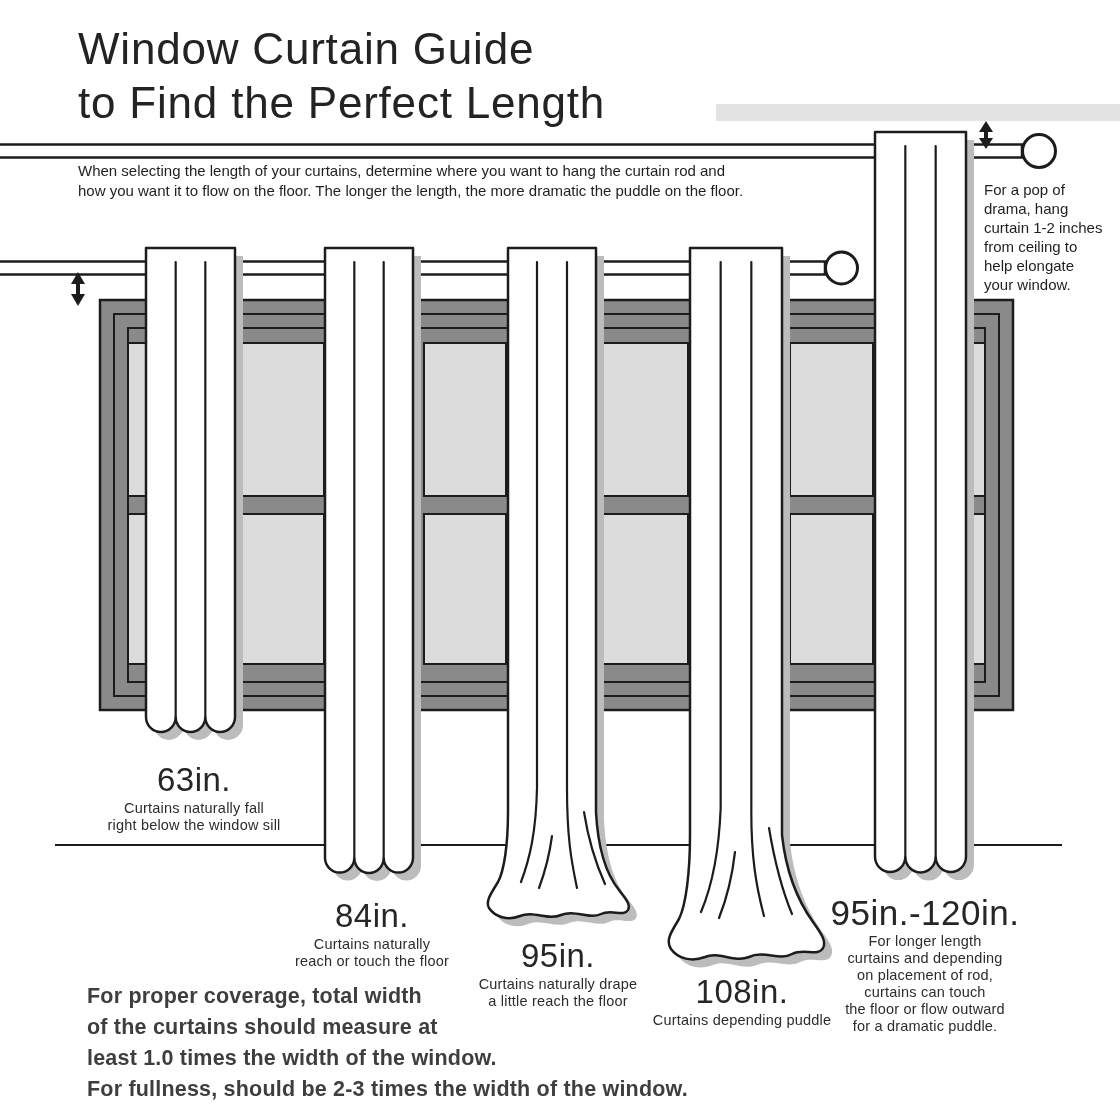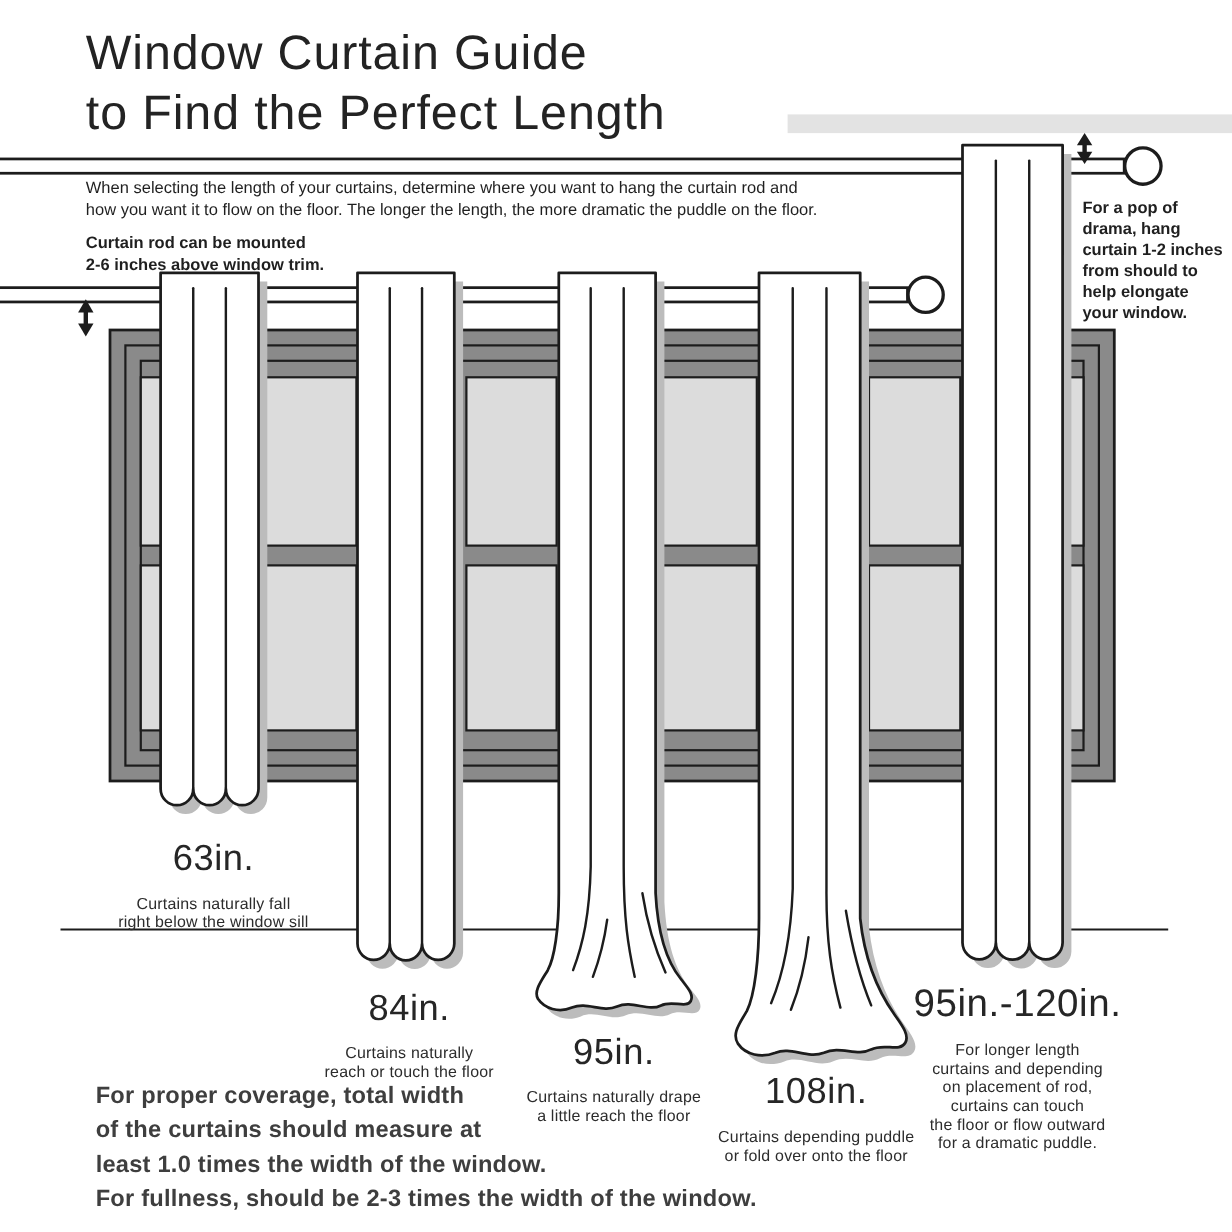--- a/index.html
+++ b/index.html
@@ -11,25 +11,25 @@
     position:relative;width:1120px;height:1120px;background:#ffffff;
     font-family:"Liberation Sans",sans-serif;color:var(--text-dark);
     overflow:hidden;
     border-radius:11px;
   }
   #diagram{position:absolute;left:0;top:0;}
   .txt{position:absolute;}
   .title{font-size:44px;line-height:54px;font-weight:400;letter-spacing:.8px;color:var(--text-dark);}
   .intro{font-size:15px;line-height:19.5px;font-weight:400;color:#1f1f1f;}
   .rod-note{font-size:15px;line-height:19.5px;font-weight:700;color:#1f1f1f;}
-  .ceiling-tip{font-size:15px;line-height:19px;font-weight:700;color:#1f1f1f;}
+  .ceiling-tip{font-size:15px;line-height:19px;font-weight:400;color:#1f1f1f;}
   .length-label{text-align:center;}
   .length-label .size{font-size:33px;line-height:36px;font-weight:400;letter-spacing:.5px;color:#262626;}
   .length-label .size.small{font-size:35px;}
-  .length-label .desc{font-size:14.5px;line-height:17px;font-weight:400;letter-spacing:.2px;color:#2c2c2c;margin-top:16px;}
+  .length-label .desc{font-size:14.5px;line-height:17px;font-weight:400;letter-spacing:.2px;color:#2c2c2c;margin-top:2px;}
   .footer{font-size:21.5px;line-height:31px;font-weight:700;letter-spacing:.2px;color:var(--text-body);margin-left:32px;}
   .frame-rect{fill:var(--frame);stroke:var(--ink);stroke-width:2.5;}
   .trim{fill:none;stroke:var(--ink);stroke-width:2;}
   .pane{fill:var(--pane);stroke:var(--ink);stroke-width:2;}
   .curtain{fill:#ffffff;stroke:var(--ink);stroke-width:2.5;stroke-linejoin:round;}
   .curtain-shadow{fill:var(--shadow);stroke:none;}
   .fold{fill:none;stroke:var(--ink);stroke-width:2.2;stroke-linecap:round;}
   .rod{fill:#ffffff;stroke:var(--ink);stroke-width:2.5;}
   .finial{fill:#ffffff;stroke:var(--ink);stroke-width:3;}
   .floor{stroke:var(--ink);stroke-width:2;}
@@ -133,30 +133,26 @@
   <div class="txt title" style="left:78px;top:22px;">
       <div>Window Curtain Guide</div>
       <div>to Find the Perfect Length</div>
     </div>
 
   <div class="txt intro" style="left:78px;top:161px;">
       <div>When selecting the length of your curtains, determine where you want to hang the curtain rod and</div>
       <div>how you want it to flow on the floor. The longer the length, the more dramatic the puddle on the floor.</div>
     </div>
 
-  <div class="txt rod-note" style="left:78px;top:211px;">
-      <div>Curtain rod can be mounted</div>
-      <div>2-6 inches above window trim.</div>
-    </div>
 
   <div class="txt ceiling-tip" style="left:984px;top:180px;width:130px;">
       <div>For a pop of</div>
       <div>drama, hang</div>
       <div>curtain 1-2 inches</div>
-      <div>from should to</div>
+      <div>from ceiling to</div>
       <div>help elongate</div>
       <div>your window.</div>
     </div>
 
   <div class="txt length-label" style="left:44px;top:762px;width:300px;">
     <div class="size">63in.</div>
     <div class="desc">
         <div>Curtains naturally fall</div>
         <div>right below the window sill</div>
       </div>
@@ -175,21 +171,20 @@
     <div class="desc">
         <div>Curtains naturally drape</div>
         <div>a little reach the floor</div>
       </div>
   </div>
 
   <div class="txt length-label" style="left:592px;top:974px;width:300px;">
     <div class="size">108in.</div>
     <div class="desc">
         <div>Curtains depending puddle</div>
-        <div>or fold over onto the floor</div>
       </div>
   </div>
 
   <div class="txt length-label" style="left:795px;top:895px;width:260px;">
     <div class="size small">95in.-120in.</div>
     <div class="desc">
         <div>For longer length</div>
         <div>curtains and depending</div>
         <div>on placement of rod,</div>
         <div>curtains can touch</div>

